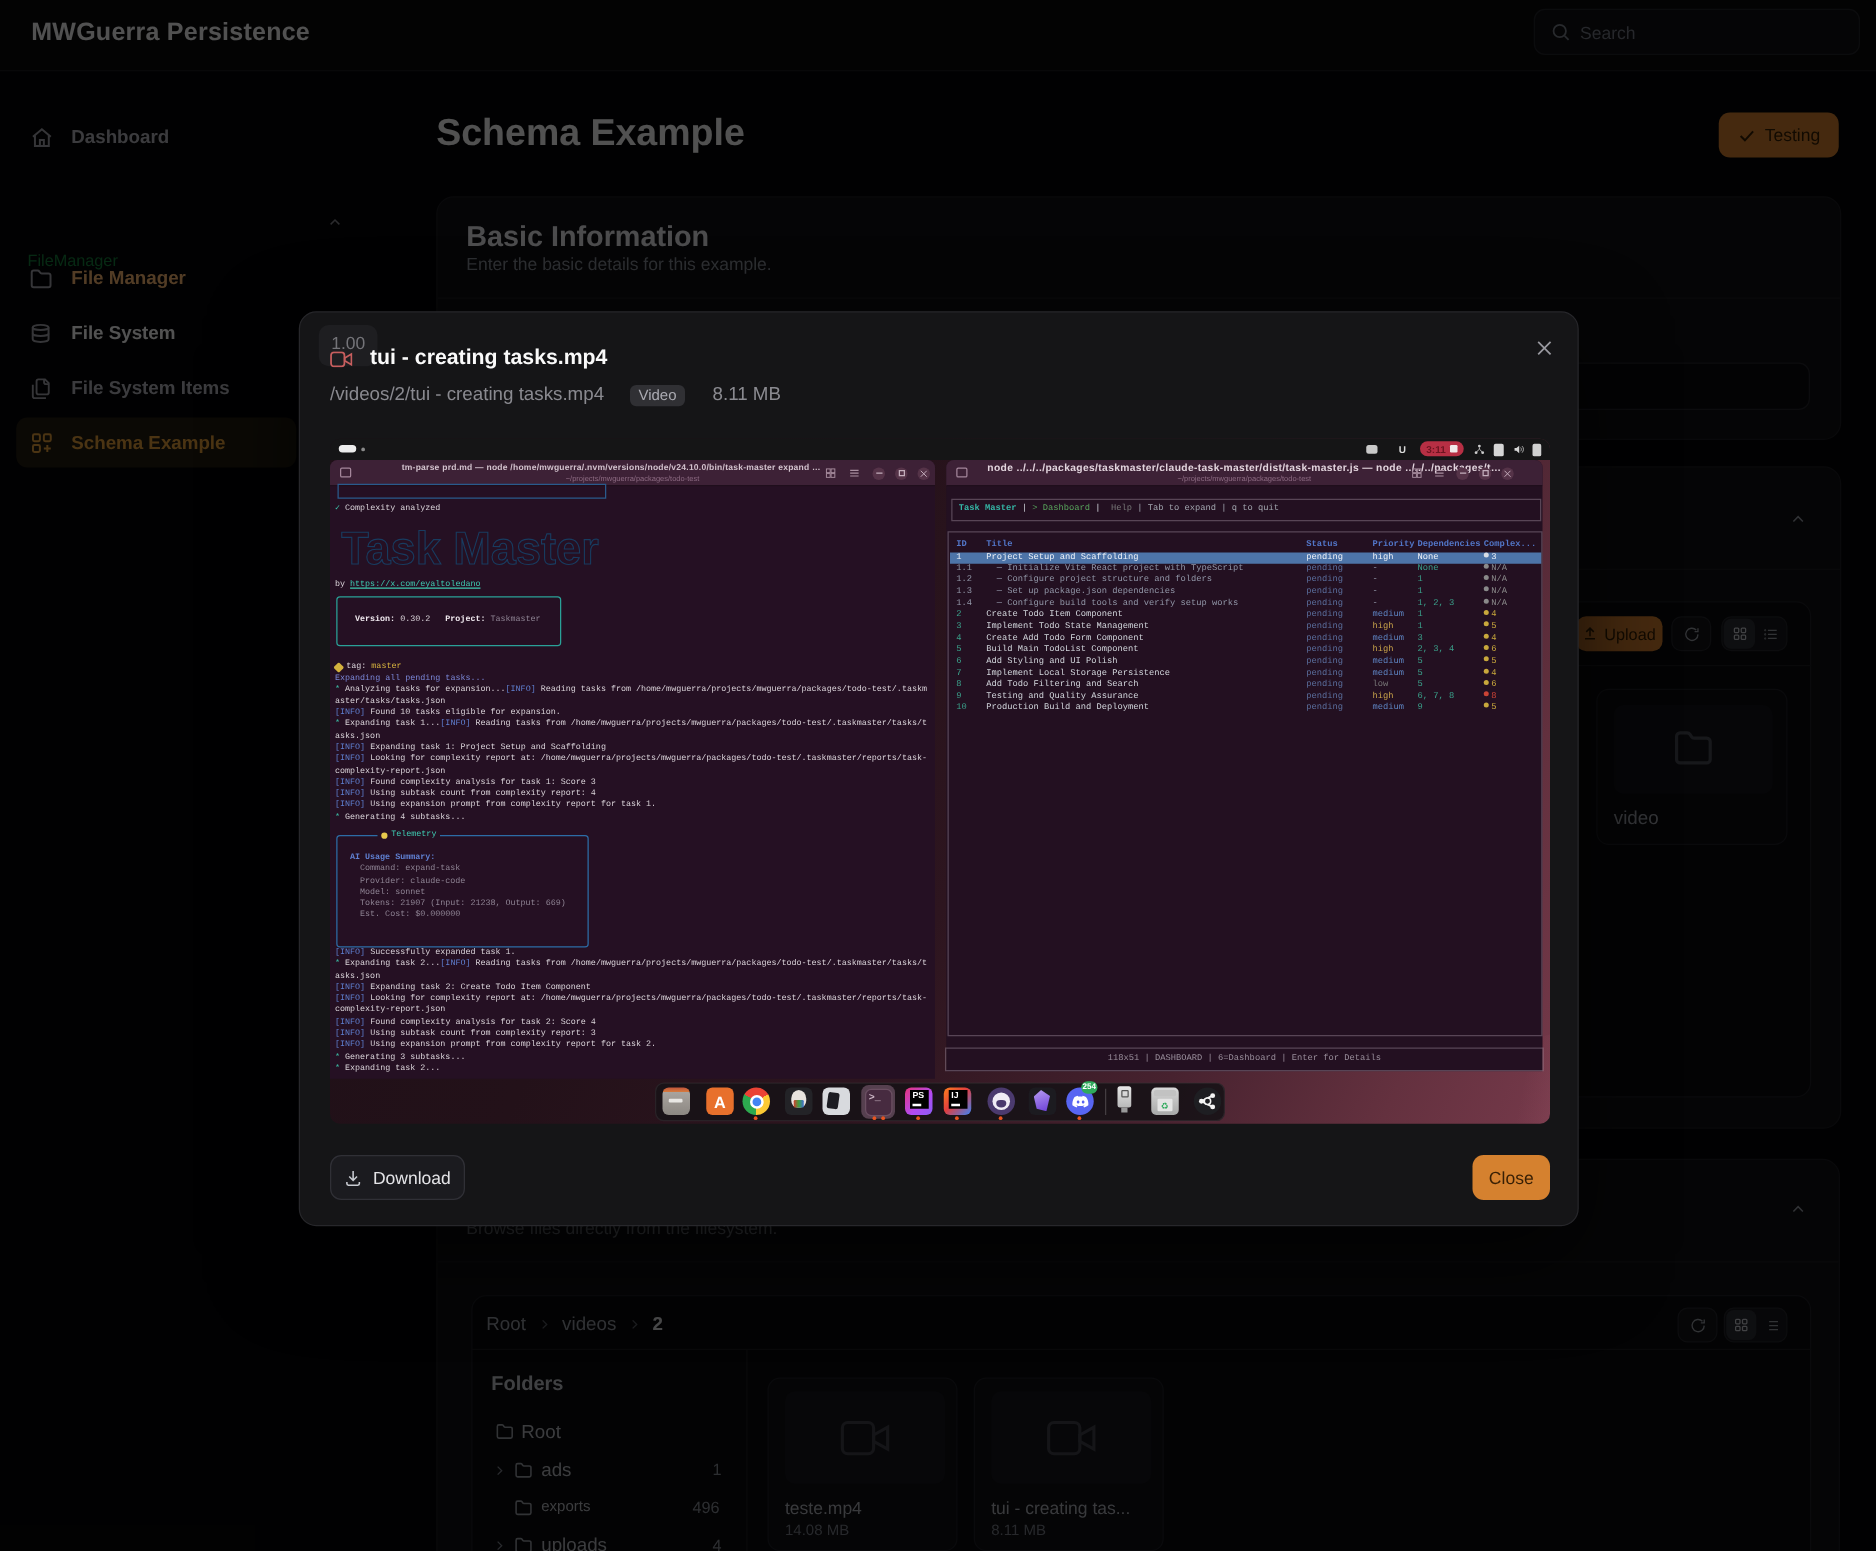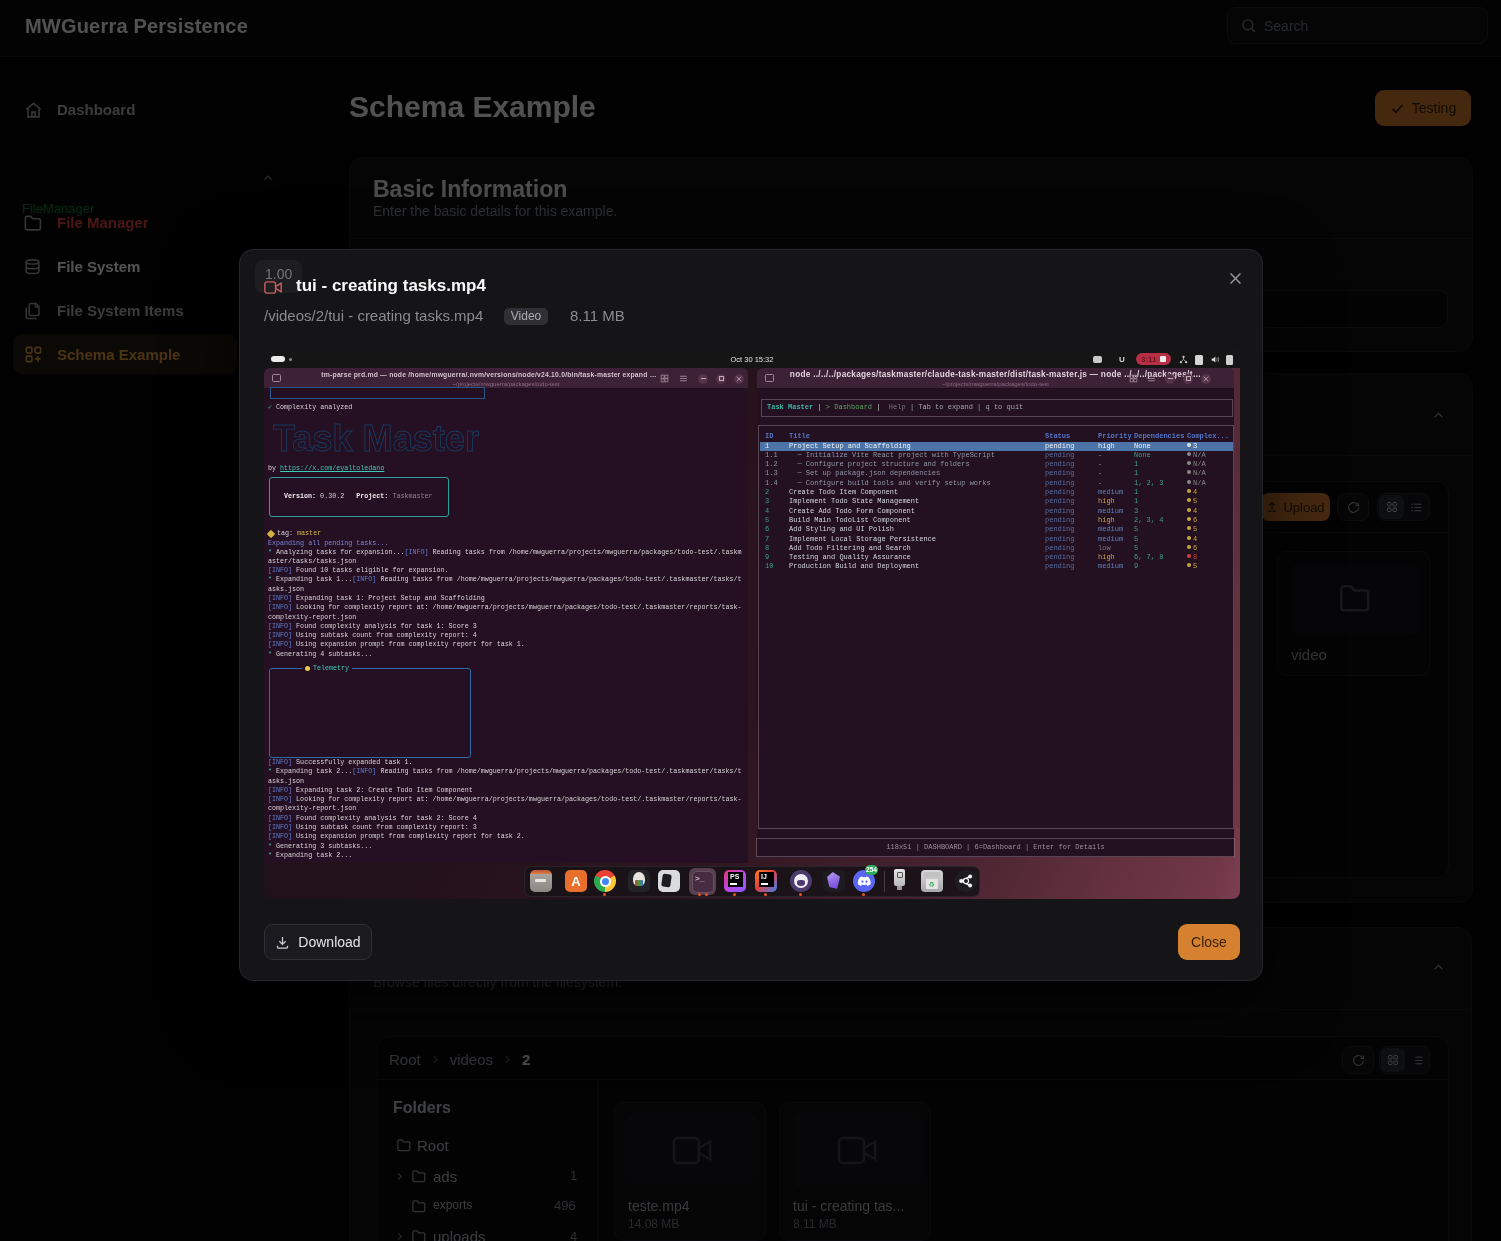--- a/index.html
+++ b/index.html
@@ -35,21 +35,21 @@
         <path d="M10 20v-6h4v6"></path>
       </svg>
   <div class="abs" style="left:57px;top:101px;font-size:15px;font-weight:600;color:#b9b9c0;">Dashboard</div>
   <div class="abs" style="left:22px;top:170px;font-size:13px;font-weight:500;color:#15803d;margin-top:31px;">FileManager</div>
   <svg class="abs" style="left:262px;top:172px;" width="12" height="12" viewBox="0 0 24 24" fill="none" stroke="#86868e" stroke-width="2.4">
         <path d="M5 15l7-7 7 7"></path>
       </svg>
   <svg class="abs" style="left:23px;top:214px;" width="19" height="19" viewBox="0 0 24 24" fill="none" stroke="#a6a6ae" stroke-width="2">
         <path d="M3 7V5a2 2 0 0 1 2-2h3.9a2 2 0 0 1 1.69.9l.81 1.2a2 2 0 0 0 1.67.9H20a2 2 0 0 1 2 2v10a2 2 0 0 1-2 2H5a2 2 0 0 1-2-2Z"></path>
       </svg>
-  <div class="abs" style="left:57px;top:214px;font-size:15px;font-weight:600;color:#ef4444;">File Manager</div>
+  <div class="abs" style="left:57px;top:214px;font-size:15px;font-weight:600;color:#fdba74;">File Manager</div>
   <svg class="abs" style="left:23px;top:258px;" width="19" height="19" viewBox="0 0 24 24" fill="none" stroke="#a6a6ae" stroke-width="2">
         <ellipse cx="12" cy="5" rx="8" ry="2.6"></ellipse>
         <path d="M4 5v6c0 1.4 3.6 2.6 8 2.6s8-1.2 8-2.6V5"></path>
         <path d="M4 11v6c0 1.4 3.6 2.6 8 2.6s8-1.2 8-2.6v-6"></path>
       </svg>
   <div class="abs" style="left:57px;top:258px;font-size:15px;font-weight:600;color:#ffffff;">File System</div>
   <svg class="abs" style="left:24px;top:302px;" width="18" height="18" viewBox="0 0 24 24" fill="none" stroke="#a6a6ae" stroke-width="2">
         <path d="M20 7h-3a2 2 0 0 1-2-2V2"></path>
         <path d="M9 18a2 2 0 0 1-2-2V4a2 2 0 0 1 2-2h7l4 4v10a2 2 0 0 1-2 2Z"></path>
         <path d="M3 7.6V20a2 2 0 0 0 2 2h12"></path>
@@ -236,21 +236,20 @@
       <path d="M5 5l14 14M19 5L5 19"></path>
     </svg>
 
   <div id="video" class="abs" style="left:24px;top:101px;width:976px;height:548px;border-radius:8px;overflow:hidden;background:linear-gradient(115deg,#1e1017 0%,#231119 32%,#2d151f 54%,#47222f 74%,#64313f 89%,#75394a 100%);">
     <div class="abs" style="left:880px;top:470px;width:260px;height:120px;background:linear-gradient(115deg,transparent 30%,rgba(205,120,140,0.16) 46%,rgba(205,120,140,0.05) 52%,transparent 60%);transform:rotate(-14deg);"></div>
     <div class="abs" style="left:940px;top:500px;width:120px;height:80px;background:linear-gradient(115deg,transparent 35%,rgba(220,140,160,0.18) 50%,transparent 62%);transform:rotate(-14deg);"></div>
 
     <div class="abs" style="left:0;top:0;width:976px;height:17px;background:#151516;"></div>
     <div class="abs" style="left:7px;top:5px;width:14px;height:6px;background:#ececec;border-radius:3px;"></div>
     <div class="abs" style="left:25px;top:7px;width:3px;height:3px;background:#8a8a8a;border-radius:50%;"></div>
-    <div class="abs" style="left:0;top:4px;width:976px;text-align:center;font-size:7.5px;color:#e0e0e0;">Oct 30  15:32</div>
     <div class="abs" style="left:829px;top:5px;width:9px;height:7px;background:#c9c9c9;border-radius:2px;"></div>
     <div class="abs" style="left:855px;top:4px;font-size:8px;font-weight:700;color:#d9d9d9;">U</div>
     <div class="abs" style="left:872px;top:2px;width:35px;height:12px;background:#b72f44;border-radius:6px;"></div>
     <div class="abs" style="left:877px;top:4px;font-size:8px;font-weight:700;color:#6d1420;">3:11</div>
     <div class="abs" style="left:896px;top:5px;width:6px;height:6px;background:#f0eaea;border-radius:1px;"></div>
     <svg class="abs" style="left:915px;top:4px;" width="9" height="9" viewBox="0 0 24 24" fill="#cccccc">
         <circle cx="12" cy="5" r="3"></circle>
         <circle cx="5" cy="19" r="3"></circle>
         <circle cx="19" cy="19" r="3"></circle>
         <path d="M12 8v4M7 17l4-5M17 17l-4-5" stroke="#cccccc" stroke-width="2"></path>
@@ -314,20 +313,26 @@
 complexity-report.json
 <span class="nf">[INFO]</span> Found complexity analysis for task 1: Score 3
 <span class="nf">[INFO]</span> Using subtask count from complexity report: 4
 <span class="nf">[INFO]</span> Using expansion prompt from complexity report for task 1.
 <span class="sp">*</span> Generating 4 subtasks...</pre>
     <div class="abs" style="left:5px;top:317px;width:202px;height:90px;border:1px solid #2d6ca6;border-radius:3px;"></div>
     <div class="abs" style="left:38px;top:313px;background:#251023;padding:0 3px;display:flex;align-items:center;gap:3px;justify-content:center;">
       <div style="width:5px;height:5px;background:#e7c94c;border-radius:50%;"></div>
       <span style="font-family:'Liberation Mono',monospace;font-size:6.7px;color:#3ec9b0;">Telemetry</span>
     </div>
+    <pre class="term" style="left:16px;top:331px;"><b class="nf">AI Usage Summary:</b>
+<span class="gy">  Command: expand-task</span>
+<span class="gy">  Provider: claude-code</span>
+<span class="gy">  Model: sonnet</span>
+<span class="gy">  Tokens: 21907 (Input: 21238, Output: 669)</span>
+<span class="gy">  Est. Cost: $0.000000</span></pre>
     <pre class="term" style="left:4px;top:407px;"><span class="nf">[INFO]</span> Successfully expanded task 1.
 <span class="sp">*</span> Expanding task 2...<span class="nf">[INFO]</span> Reading tasks from /home/mwguerra/projects/mwguerra/packages/todo-test/.taskmaster/tasks/t
 asks.json
 <span class="nf">[INFO]</span> Expanding task 2: Create Todo Item Component
 <span class="nf">[INFO]</span> Looking for complexity report at: /home/mwguerra/projects/mwguerra/packages/todo-test/.taskmaster/reports/task-
 complexity-report.json
 <span class="nf">[INFO]</span> Found complexity analysis for task 2: Score 4
 <span class="nf">[INFO]</span> Using subtask count from complexity report: 3
 <span class="nf">[INFO]</span> Using expansion prompt from complexity report for task 2.
 <span class="sp">*</span> Generating 3 subtasks...

